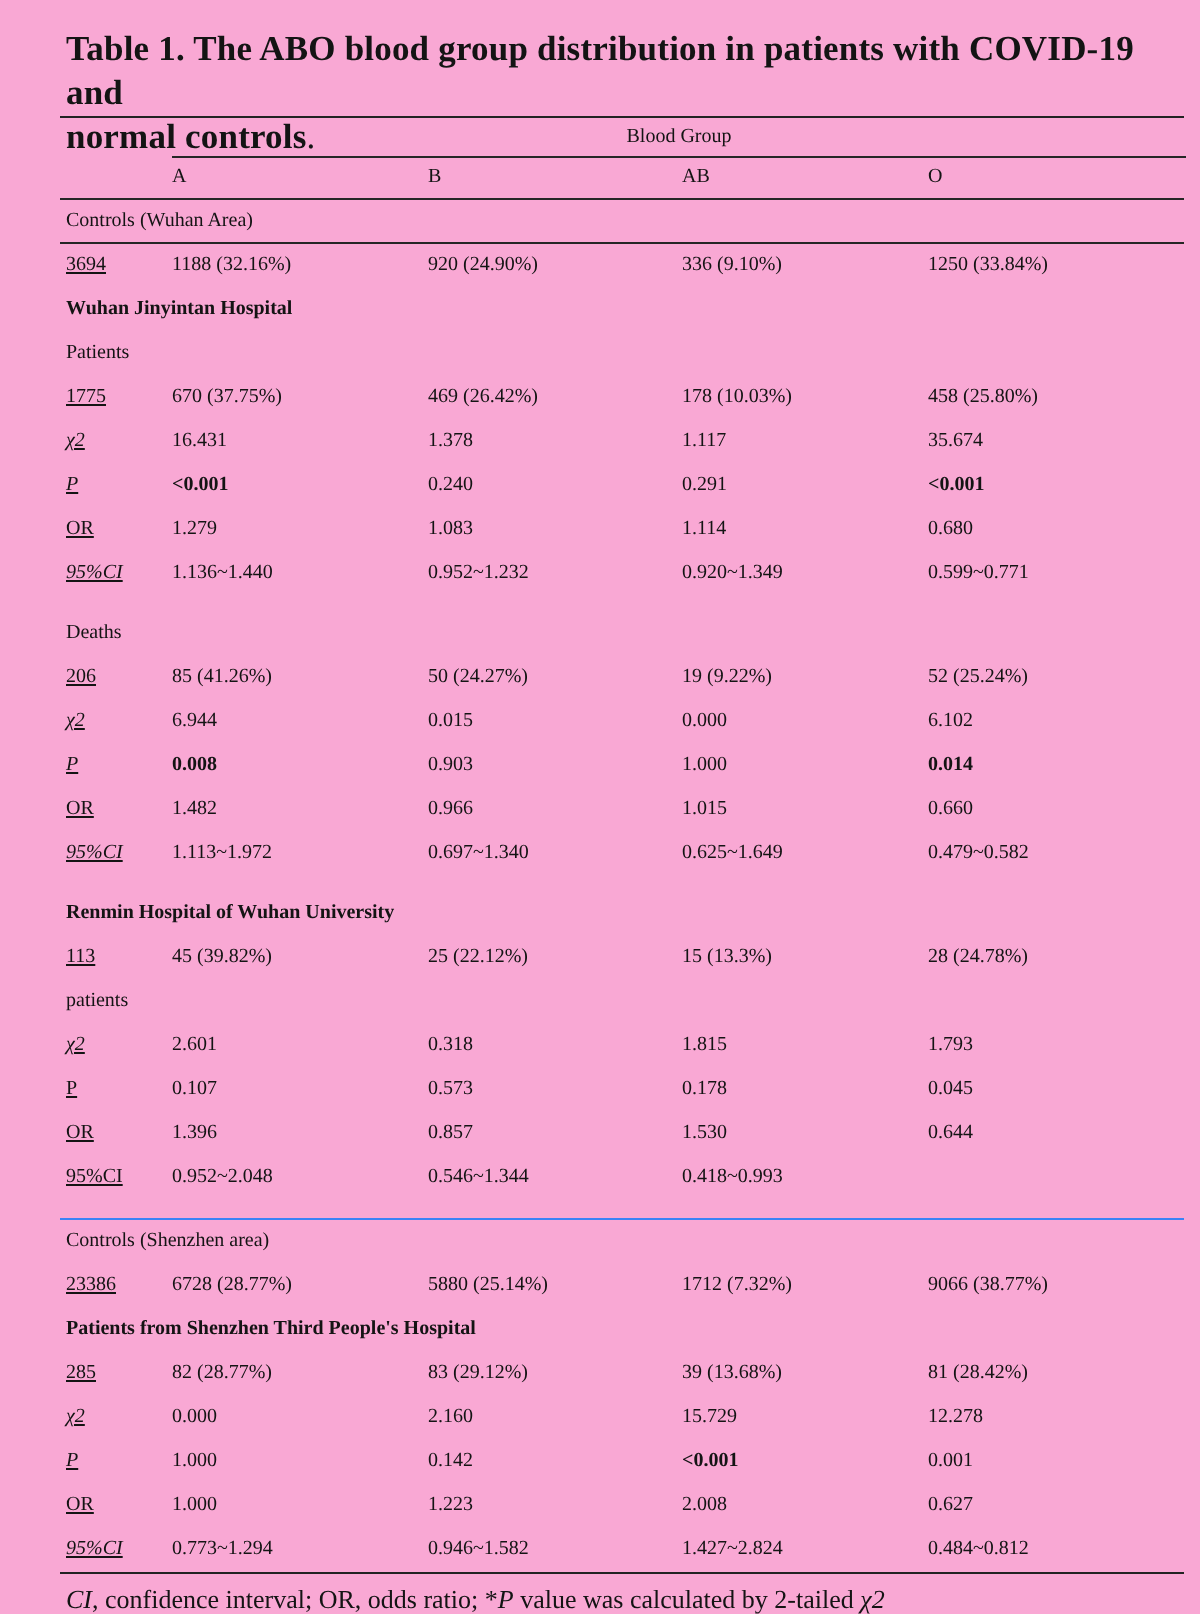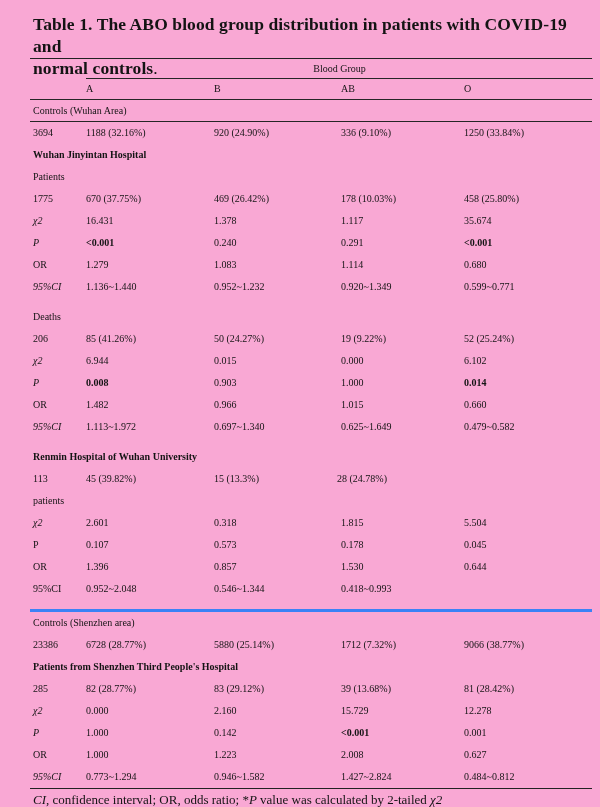--- a/index.html
+++ b/index.html
@@ -15,23 +15,23 @@
   .title .period{font-weight:normal;}
   .table{
     position:absolute;left:30px;top:58px;width:562px;
     border-top:1.7px solid #222222;
     border-bottom:1.5px solid #222222;
   }
   .tr{display:flex;height:22px;line-height:22px;font-size:10px;}
   .tr.h20{height:20px;line-height:20px;}
   .tr.h21{height:21px;line-height:21px;align-items:flex-end;}
   .bb{border-bottom:1.3px solid #262626;}
-  .bt-light{border-top:3px solid #3b82f6;}
+  .bt-light{border-top:1px solid #3b82f6;}
   .td{flex:0 0 auto;white-space:nowrap;overflow:visible;}
-  .c0{width:53px;padding-left:3px;}
+  .c0{width:53px;padding-left:3px;text-decoration:underline;}
   .c1{width:128px;}
   .c2{width:127px;}
   .c3{width:123px;}
   .c4{width:129px;}
   .cg{width:507px;text-align:center;border-bottom:1.3px solid #262626;}
   .span-cell{padding-left:3px;}
   .b{font-weight:bold;}
   .i{font-style:italic;}
   .spacer{width:100%;}
   .footnote{
@@ -156,32 +156,33 @@
           <div class="td c3">0.625~1.649</div>
           <div class="td c4">0.479~0.582</div>
         </div>
         <div class="spacer" style="height: 8px;"></div>
         <div class="tr">
           <div class="td span-cell b">Renmin Hospital of Wuhan University</div>
         </div>
         <div class="tr">
           <div class="td c0">113</div>
           <div class="td c1">45 (39.82%)</div>
+          <div class="td c2">25 (22.12%)</div>
           <div class="td c3">15 (13.3%)</div>
           <div class="td c4">28 (24.78%)</div>
         </div>
         <div class="tr">
           <div class="td span-cell">patients</div>
         </div>
         <div class="tr">
           <div class="td c0 i">χ2</div>
           <div class="td c1">2.601</div>
           <div class="td c2">0.318</div>
           <div class="td c3">1.815</div>
-          <div class="td c4">5.504</div>
+          <div class="td c4">1.793</div>
         </div>
         <div class="tr">
           <div class="td c0">P</div>
           <div class="td c1">0.107</div>
           <div class="td c2">0.573</div>
           <div class="td c3">0.178</div>
           <div class="td c4">0.045</div>
         </div>
         <div class="tr">
           <div class="td c0">OR</div>

